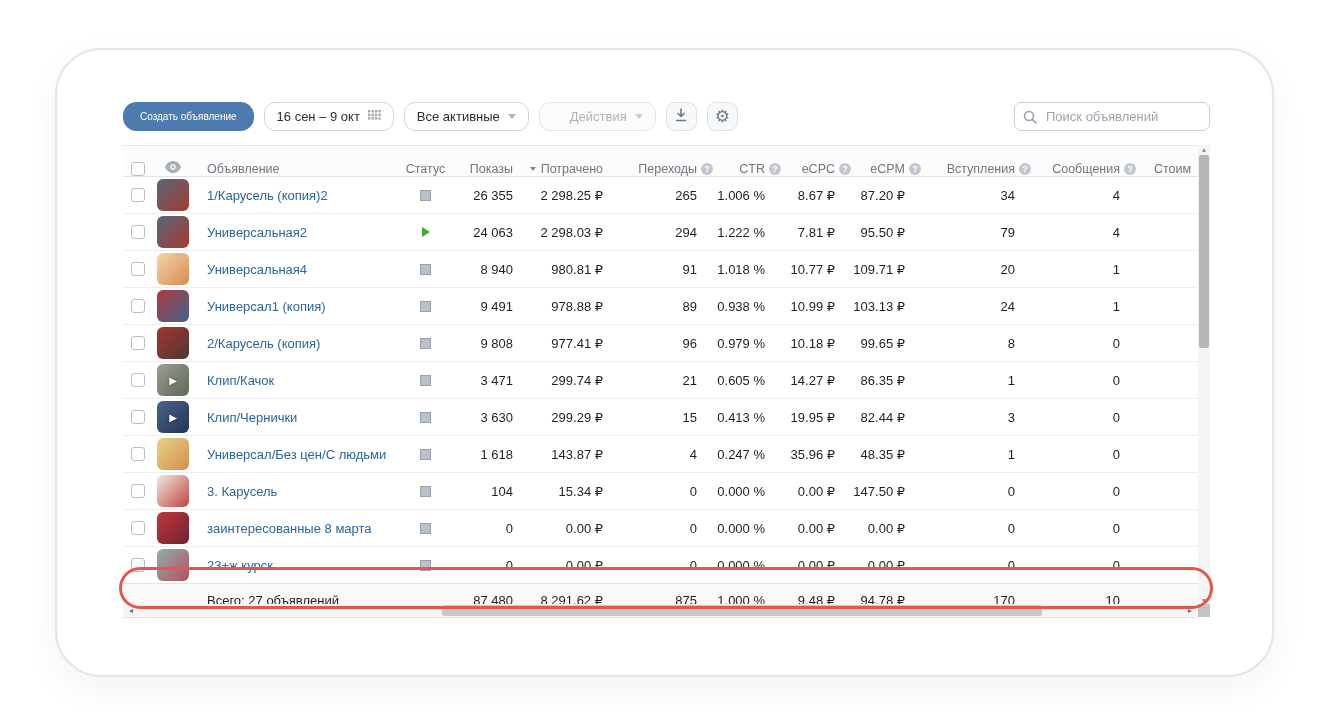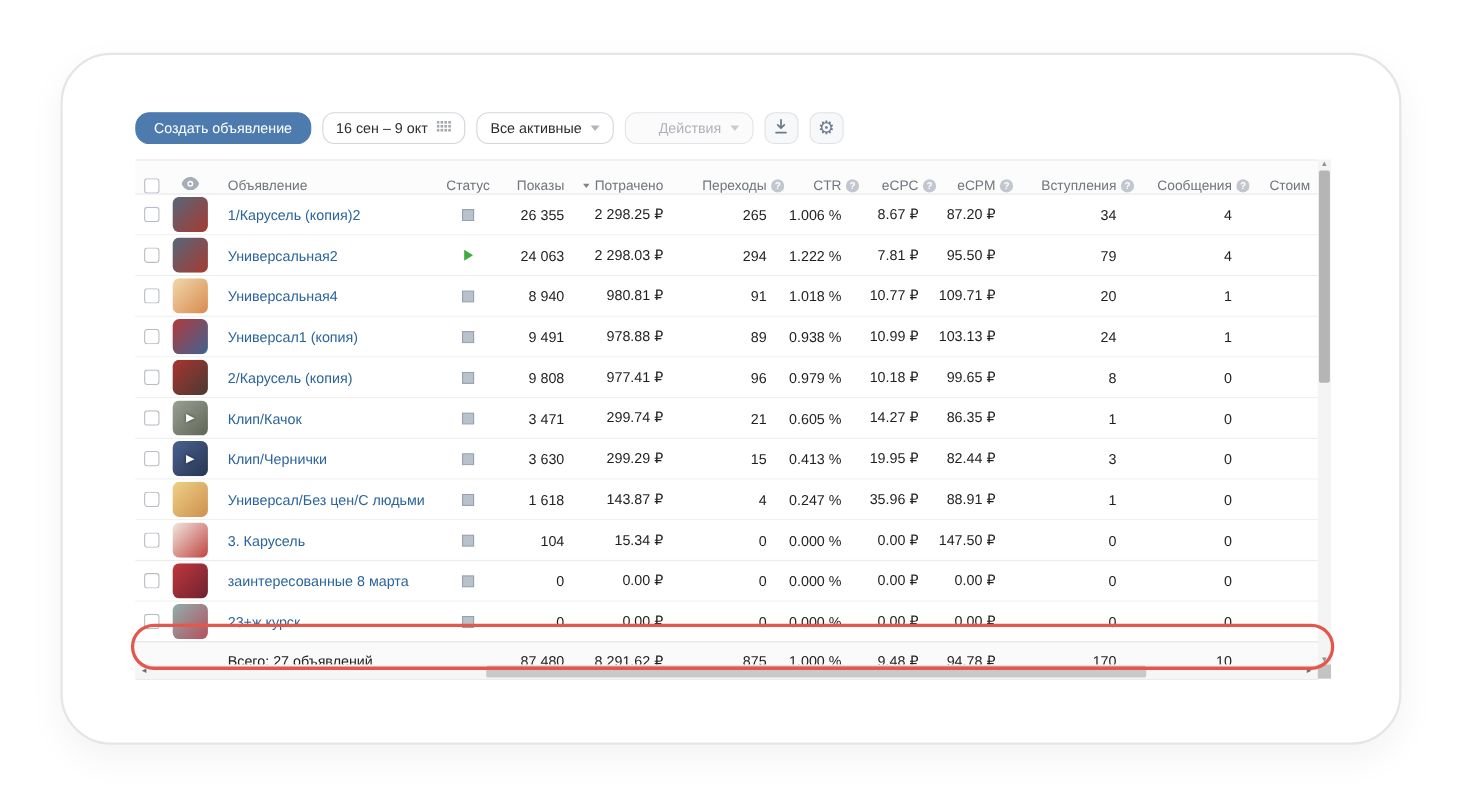--- a/index.html
+++ b/index.html
@@ -6,21 +6,21 @@
     font-family:"Liberation Sans","DejaVu Sans",sans-serif;}
   .stage{position:relative;width:1327px;height:721px;}
   .card{position:absolute;left:55px;top:48px;width:1215px;height:625px;background:#fff;
     border:2px solid #e5e5e5;border-radius:46px;box-shadow:0 12px 34px rgba(0,0,0,.05);}
   
   .toolbar{position:absolute;left:66px;top:52px;right:62px;height:29px;display:flex;align-items:center;gap:10px;}
   .btn{height:29px;box-sizing:border-box;display:inline-flex;align-items:center;padding:0 12px;
     background:#fff;border:1px solid #d3d6da;border-radius:11px;font-size:13px;color:#2c2d2e;
     font-weight:500;cursor:pointer;white-space:nowrap;}
   .btn-primary{height:29px;display:inline-flex;align-items:center;padding:0 16px;background:#4e7bae;
-    border:1px solid #4e7bae;border-radius:13px;font-size:13px;color:#fff;cursor:pointer;white-space:nowrap;}
+    border:1px solid #4e7bae;border-radius:13px;font-size:10px;color:#fff;cursor:pointer;white-space:nowrap;}
   .btn.disabled{background:#fbfbfc;border-color:#e2e4e7;color:#aeb2b8;padding-left:30px;}
   .iconbtn{width:31px;padding:0;justify-content:center;background:#f7f8f9;border-color:#dfe1e4;border-radius:9px;}
   .ddcaret{width:0;height:0;border-left:4px solid transparent;border-right:4px solid transparent;
     border-top:5px solid #aeb5bc;margin-left:8px;}
   .btn.disabled .ddcaret{border-top-color:#c9cdd2;}
   .calicon{margin-left:8px;display:inline-flex;}
   .gearglyph{font-size:17px;color:#6b7a8d;line-height:1;}
   .search{position:absolute;right:62px;top:52px;width:196px;height:29px;box-sizing:border-box;
     border:1px solid #ccd0d5;border-radius:7px;background:#fff;display:flex;align-items:center;padding:0 8px;}
   .search svg{flex:0 0 auto;margin-right:7px;}
@@ -109,20 +109,27 @@
             <path d="M7 1v7M4 5.5L7 8.5 10 5.5" stroke="#6b7a8d" stroke-width="1.6" fill="none" stroke-linecap="round" stroke-linejoin="round"></path>
             <line x1="2.5" y1="12.5" x2="11.5" y2="12.5" stroke="#6b7a8d" stroke-width="1.6" stroke-linecap="round"></line>
           </svg>
         </span>
       </button>
       <button class="btn iconbtn">
         <span class="gearglyph">⚙</span>
       </button>
     </div>
 
+    <div class="search">
+      <svg width="14" height="14" viewBox="0 0 14 14">
+        <circle cx="6" cy="6" r="4.5" fill="none" stroke="#99a2ad" stroke-width="1.6"></circle>
+        <line x1="9.6" y1="9.6" x2="13" y2="13" stroke="#99a2ad" stroke-width="1.6" stroke-linecap="round"></line>
+      </svg>
+      <input type="text" placeholder="Поиск объявлений" style="">
+    </div>
 
     <div class="table">
       <div class="thead">
         <div class="cell c1 center">
             <span class="checkbox"></span>
           </div>
         <div class="cell c2 center">
           <span>
             <svg width="16" height="12" viewBox="0 0 16 12">
               <path d="M8 0C4.5 0 1.6 2.3 0 6c1.6 3.7 4.5 6 8 6s6.4-2.3 8-6C14.4 2.3 11.5 0 8 0z" fill="#a8aeb6"></path>
@@ -330,21 +337,21 @@
             </div>
             <div class="cell c3"><span class="adlink">Универсал/Без цен/С людьми</span></div>
             <div class="cell c4 center">
               <span class="st-square"></span>
             </div>
             <div class="cell c5 num">1 618</div>
             <div class="cell c6 num">143.87 ₽</div>
             <div class="cell c7 padhelp num">4</div>
             <div class="cell c8 padhelp num">0.247 %</div>
             <div class="cell c9 padhelp num">35.96 ₽</div>
-            <div class="cell c10 padhelp num">88.91 ₽</div>
+            <div class="cell c10 padhelp num">48.35 ₽</div>
             <div class="cell c11 padhelp num">1</div>
             <div class="cell c12 padhelp num">0</div>
             <div class="cell c13"></div>
           </div>
           <div class="trow">
             <div class="cell c1 center">
               <span class="checkbox"></span>
             </div>
             <div class="cell c2 center">
               <span class="thumb" style="background:linear-gradient(135deg, #efe9e2, #c24440)"></span>

